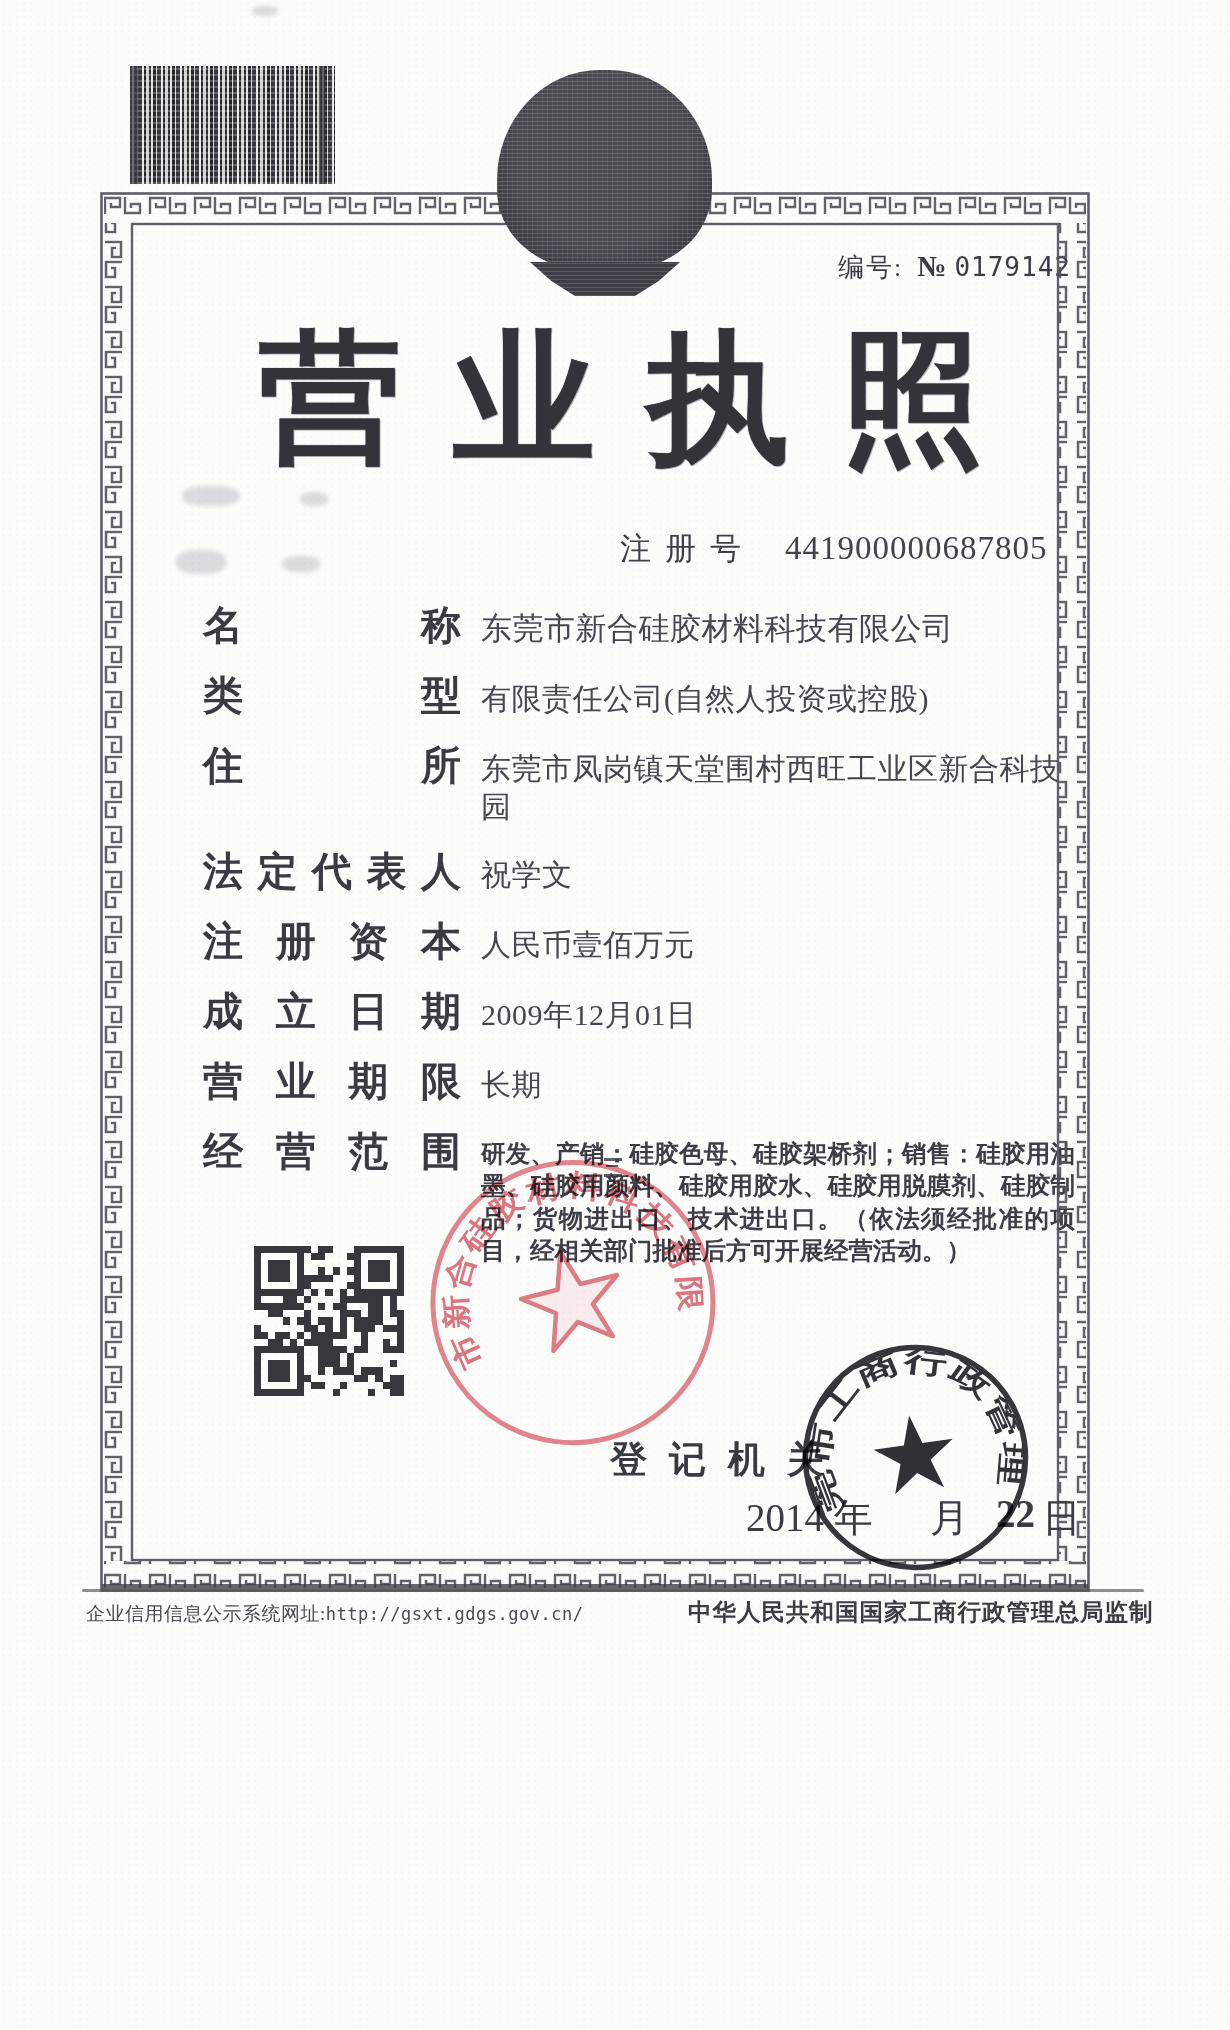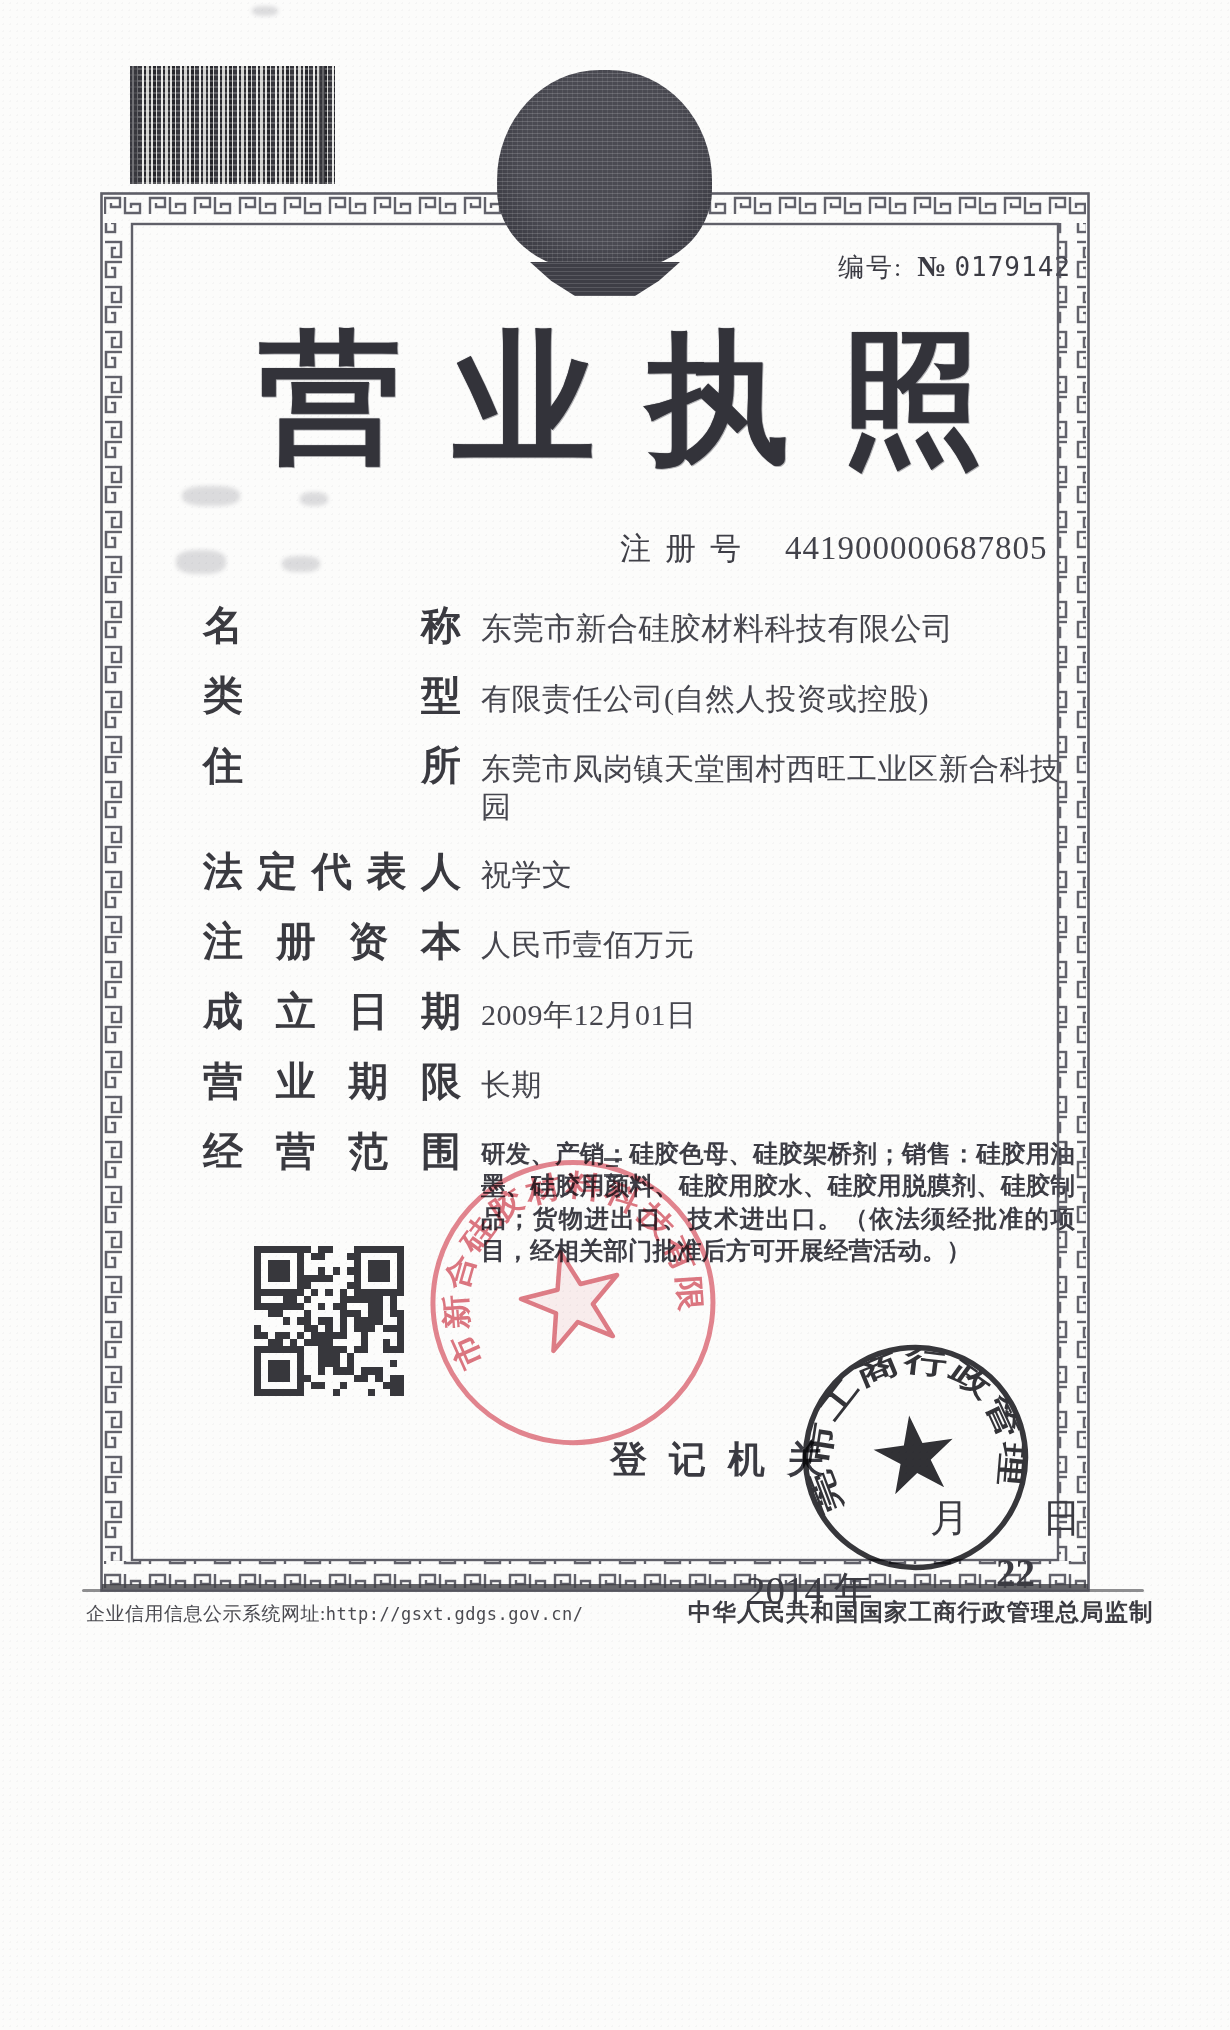--- a/index.html
+++ b/index.html
@@ -652,23 +652,23 @@
     </defs>
     <circle cx="155" cy="152" r="140" fill="none" stroke="#e0717c" stroke-width="5"></circle>
     <text font-size="29.5" fill="#d95f6c" font-weight="700" letter-spacing="2" font-family="'Liberation Serif',serif">
       <textPath href="#redArc" startOffset="50%" text-anchor="middle" textLength="560" lengthAdjust="spacingAndGlyphs">东莞市新合硅胶材料科技有限公司</textPath>
     </text>
     <path d="M155,100 L166.8,135.8 L204.5,135.9 L174,158.2 L185.6,194.1 L155,172 L124.4,194.1 L136,158.2 L105.5,135.9 L143.2,135.8 Z" fill="rgba(219,102,114,.12)" stroke="#db6672" stroke-width="4.5" stroke-linejoin="round"></path>
   </svg>
 
   <div class="abs registry">登记机关</div>
 
-  <div class="abs date-part" style="left:746px;top:1564px;">2014 年</div>
+  <div class="abs date-part" style="left:746px;top:1491px;">2014 年</div>
   <div class="abs date-part" style="left:930px;top:1491px;">月</div>
-  <div class="abs date-part" style="left:996px;top:1550px;font-weight:600;">22</div>
+  <div class="abs date-part" style="left:996px;top:1491px;font-weight:600;">22</div>
   <div class="abs date-part" style="left:1042px;top:1491px;">日</div>
 
   <svg class="abs seal registry-seal" width="235" height="235">
     <defs>
       <path id="blkArc" d="M39.6,153.8 A86,86 0 1 1 195.4,153.8" fill="none"></path>
     </defs>
     <circle cx="117.5" cy="117.5" r="110" fill="none" stroke="#26262b" stroke-width="5.5"></circle>
     <text font-size="28" fill="#222228" font-weight="700" letter-spacing="1" font-family="'Liberation Serif',serif">
       <textPath href="#blkArc" startOffset="50%" text-anchor="middle" textLength="440" lengthAdjust="spacingAndGlyphs">东莞市工商行政管理局</textPath>
     </text>

